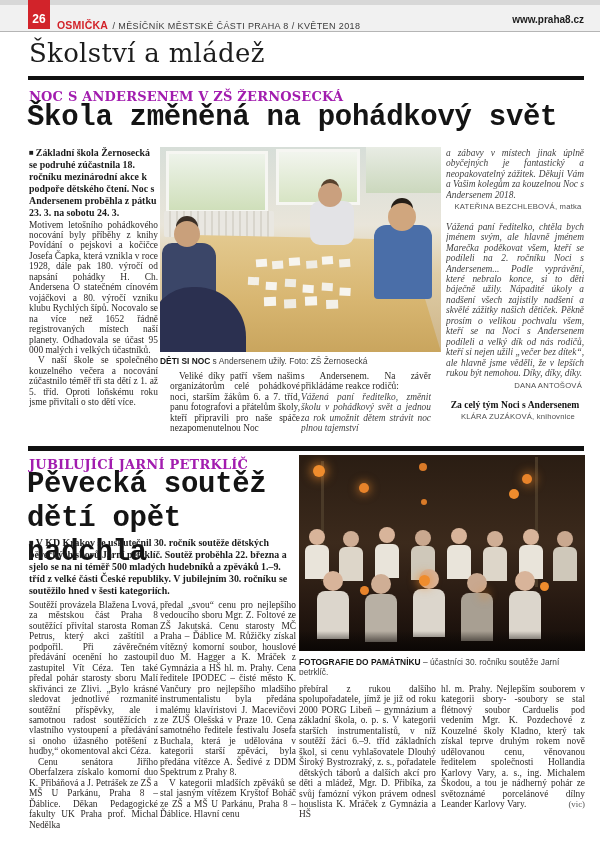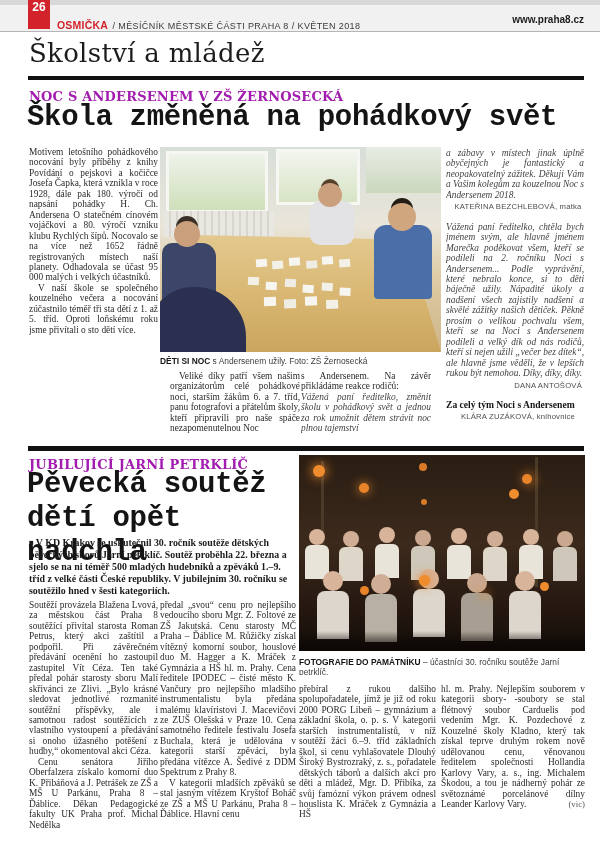--- a/index.html
+++ b/index.html
@@ -4,21 +4,21 @@
 <style>
   html,body{margin:0;padding:0;}
   body{width:600px;height:849px;background:#fff;font-family:"Liberation Serif",serif;position:relative;overflow:hidden;}
   .page{position:relative;width:600px;height:849px;background:#fff;}
 
   
   .top-strip{position:absolute;left:0;top:0;width:600px;height:5px;background:#d8d8d8;}
   .topband{position:absolute;left:0;top:0;width:600px;height:31px;background:#f1f1f1;}
   .topbar-rule{position:absolute;left:0;top:31px;width:600px;height:1px;background:#b5b5b5;}
   .pagenum{position:absolute;left:28px;top:0;width:22px;height:29px;background:#d2232a;color:#fff;
-    font:bold 12px "Liberation Sans",sans-serif;display:flex;justify-content:center;padding-bottom:3px;box-sizing:border-box;}
+    font:bold 12px "Liberation Sans",sans-serif;display:flex;align-items:flex-end;justify-content:center;padding-bottom:3px;box-sizing:border-box;}
   .masthead{position:absolute;left:57px;top:15px;font-family:"Liberation Sans",sans-serif;white-space:nowrap;}
   .masthead .brand{color:#d2232a;font-weight:bold;font-size:10.5px;letter-spacing:.2px;}
   .masthead .suffix{color:#3a3a3a;font-size:9px;letter-spacing:.4px;}
   .website{position:absolute;right:16px;top:14px;font:bold 10px "Liberation Sans",sans-serif;color:#1d1d1d;}
 
   
   .section-title{position:absolute;left:29px;top:38px;font-family:"DejaVu Serif",serif;font-size:26px;color:#1c1c1c;letter-spacing:.3px;}
   .rule-thick{position:absolute;left:28px;width:556px;height:4px;background:#111;}
 
   .kicker{position:absolute;font-family:"DejaVu Serif",serif;font-weight:bold;font-size:13px;color:#a21caf;letter-spacing:.2px;white-space:nowrap;}
@@ -30,21 +30,21 @@
   .lead{font-weight:bold;font-size:9.9px;line-height:12.1px;color:#1b1b1b;text-align:left;margin:0 0 7px 0;}
   .bullet{font-size:8px;vertical-align:1px;margin-right:2px;color:#1b1b1b;}
 
   .caption{position:absolute;font-family:"Liberation Sans",sans-serif;font-size:8.4px;color:#3c3c3c;overflow:hidden;}
   .caption .capb{font-weight:bold;color:#141414;}
 
   .letter{font-style:italic;color:#3f3f3f;}
   .letter p{margin:0;}
   .sig{font-family:"Liberation Sans",sans-serif;font-style:normal;font-size:7.7px;color:#4e4e4e;letter-spacing:.2px;margin:2px 0 9px 6px;text-align:center;}
   .sig.right{text-align:right;margin:2px 2px 9px 0;}
-  .team{font-style:normal;font-weight:bold;font-size:9.6px;color:#141414;margin-top:10px;text-align:left;}
+  .team{font-style:normal;font-weight:bold;font-size:9.6px;color:#141414;margin-top:10px;text-align:center;}
   .sig.noind{margin-left:6px;}
 
   .byline{float:right;font-size:8.8px;color:#555;}
 
   
   .photo{position:absolute;overflow:hidden;}
   .photo .sh{position:absolute;}
   .photo1{background:linear-gradient(180deg,#d7ded8 0%,#e9e5da 38%,#dfcda6 62%,#cdb488 100%);}
   .photo2{background:linear-gradient(180deg,#2a1d13 0%,#3c2a1c 45%,#241710 80%,#140d09 100%);}
 </style>
@@ -65,20 +65,21 @@
   <div class="website">www.praha8.cz</div>
   <div class="topbar-rule"></div>
 
   <div class="section-title">Školství a mládež</div>
   <div class="rule-thick" style="top:76px;"></div>
 
   <div class="kicker" style="left:29px;top:89px;">NOC S ANDERSENEM V ZŠ ŽERNOSECKÁ</div>
   <div class="headline" style="left:27px;top:101px;width:558px;white-space:nowrap;">Škola změněná na pohádkový svět</div>
 
   <div class="col" style="left:29px;top:147px;width:129px;height:297px;">
+    <p class="lead"><span class="bullet">■</span><span>Základní škola Žernosecká se podruhé zúčastnila 18. ročníku mezinárodní akce k podpoře dětského čtení. Noc s Andersenem proběhla z pátku 23. 3. na sobotu 24. 3.</span></p>
     <p>Motivem letošního pohádkového nocování byly příběhy z knihy Povídání o pejskovi a kočičce Josefa Čapka, která vznikla v roce 1928, dále pak 180. výročí od napsání pohádky H. Ch. Andersena O statečném cínovém vojáčkovi a 80. výročí vzniku klubu Rychlých šípů. Nocovalo se na více než 1652 řádně registrovaných místech naší planety. Odhadovala se účast 95 000 malých i velkých účastníků.</p>
     <p class="indent">V naší škole se společného kouzelného večera a nocování zúčastnilo téměř tři sta dětí z 1. až 5. tříd. Oproti loňskému roku jsme přivítali o sto dětí více.</p>
   </div>
 
   <div class="photo photo1" style="left:160px;top:147px;width:281px;height:205px;">
     <div class="sh" style="left:6px;top:4px;width:96px;height:56px;background:linear-gradient(180deg,#eef3ea,#cfdfba);border:3px solid #f6f6f2;"></div>
     <div class="sh" style="left:116px;top:2px;width:78px;height:50px;background:linear-gradient(180deg,#f2f5ee,#d7e4c4);border:3px solid #f6f6f2;"></div>
     <div class="sh" style="left:206px;top:0;width:75px;height:46px;background:linear-gradient(180deg,#e8ece4,#cbd8bd);"></div>
     <div class="sh" style="left:4px;top:64px;width:110px;height:26px;background:repeating-linear-gradient(90deg,#e9e7e1 0 5px,#d8d5cc 5px 7px);border-radius:2px;"></div>
     <div class="sh" style="left:0;top:88px;width:281px;height:117px;background:linear-gradient(180deg,#e3c98f,#d8b671 55%,#c9a55e);clip-path:polygon(12% 0,88% 4%,100% 100%,0 100%);"></div>

